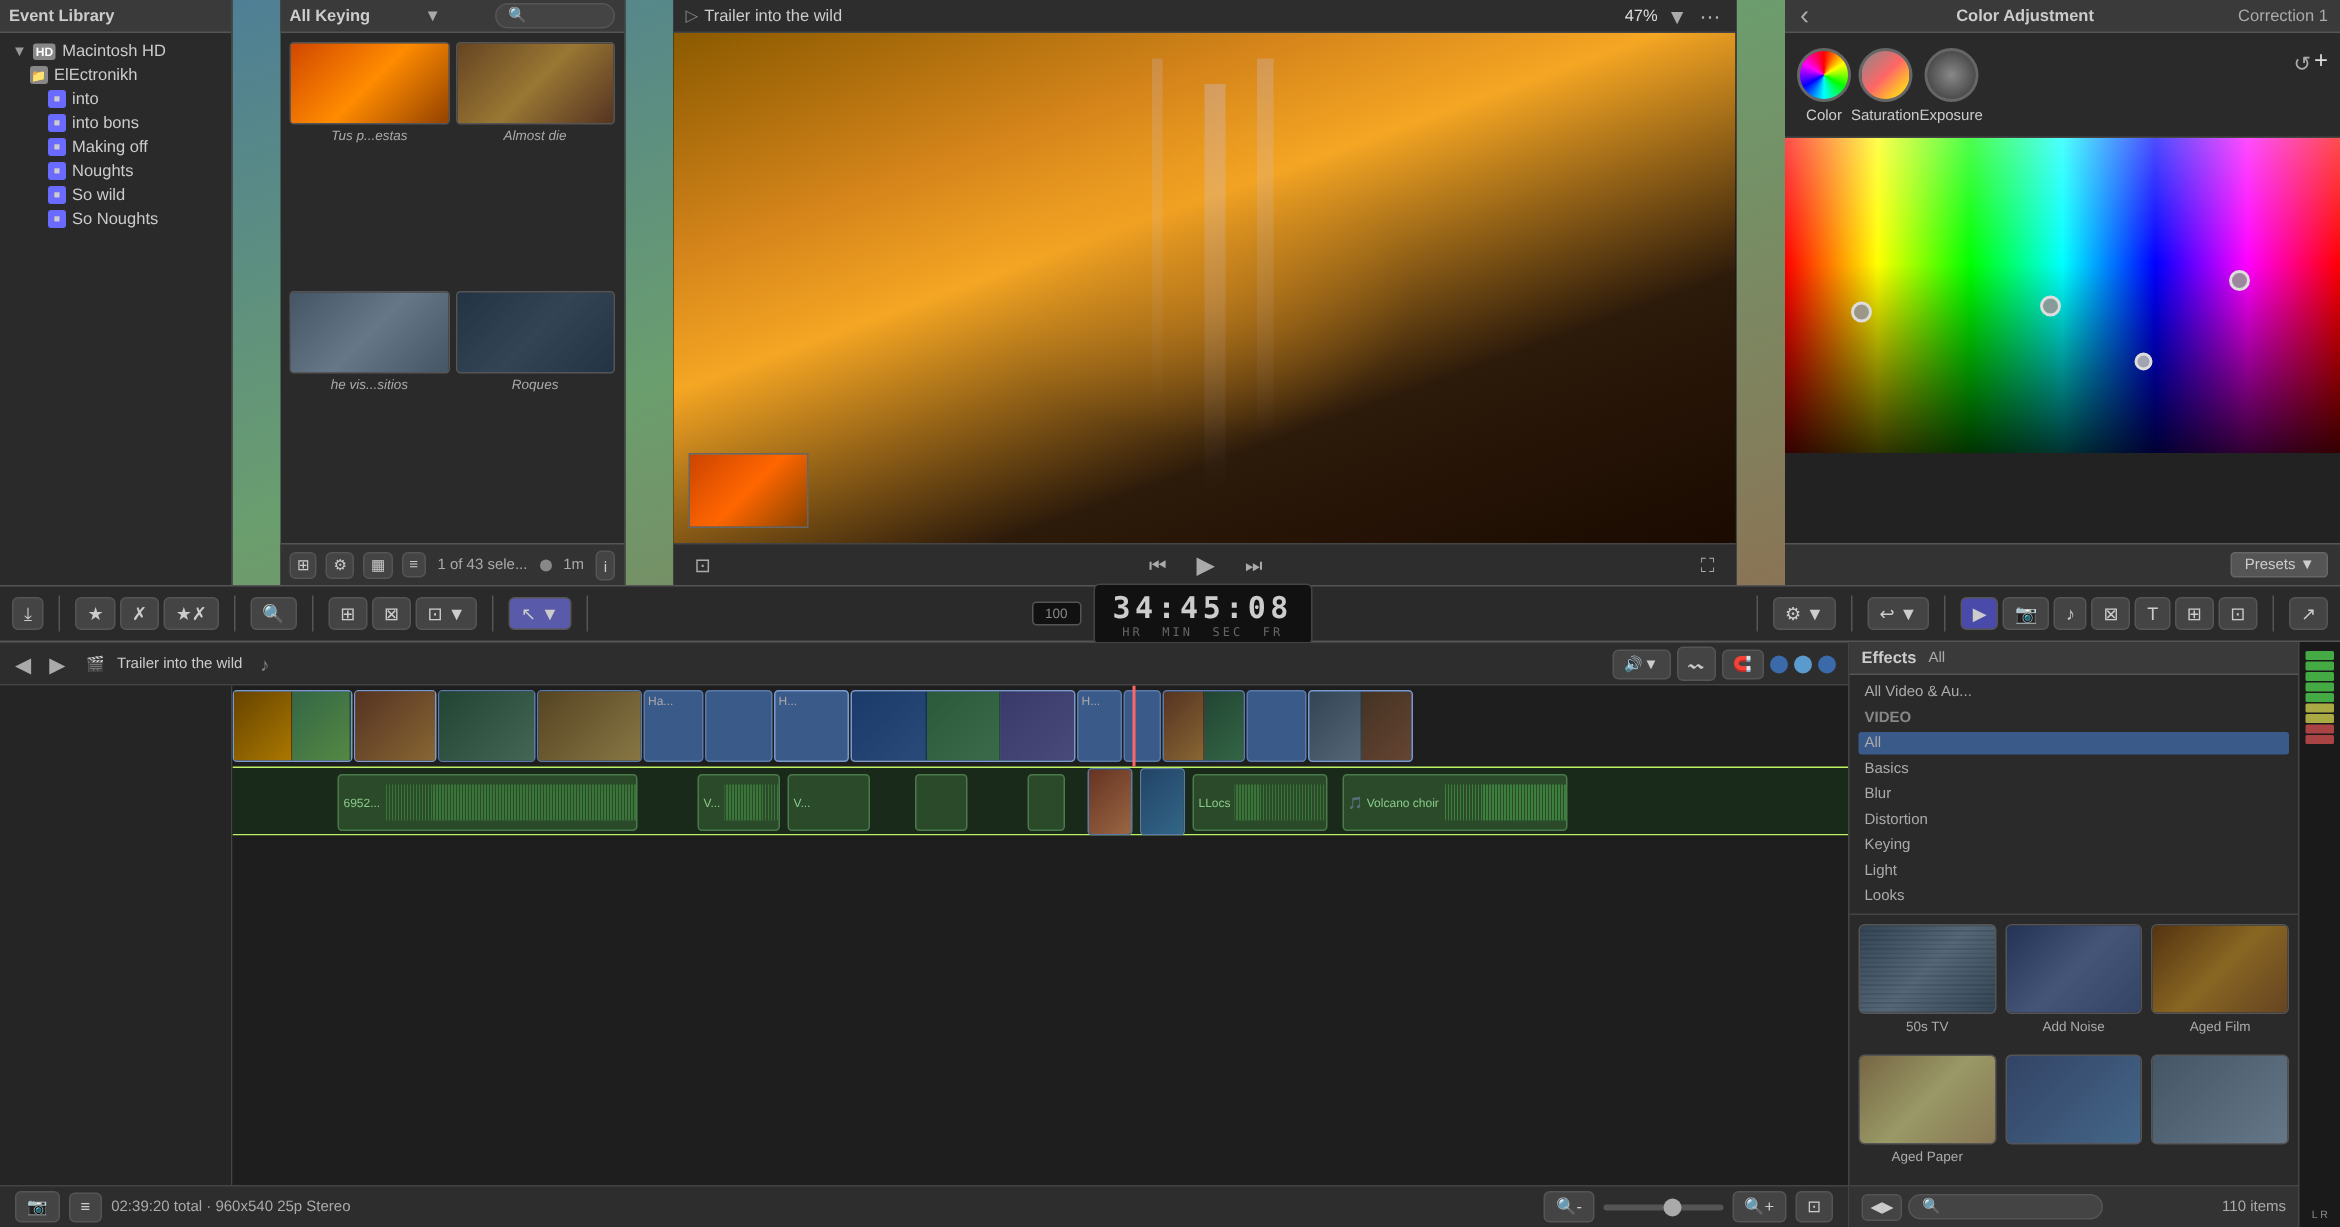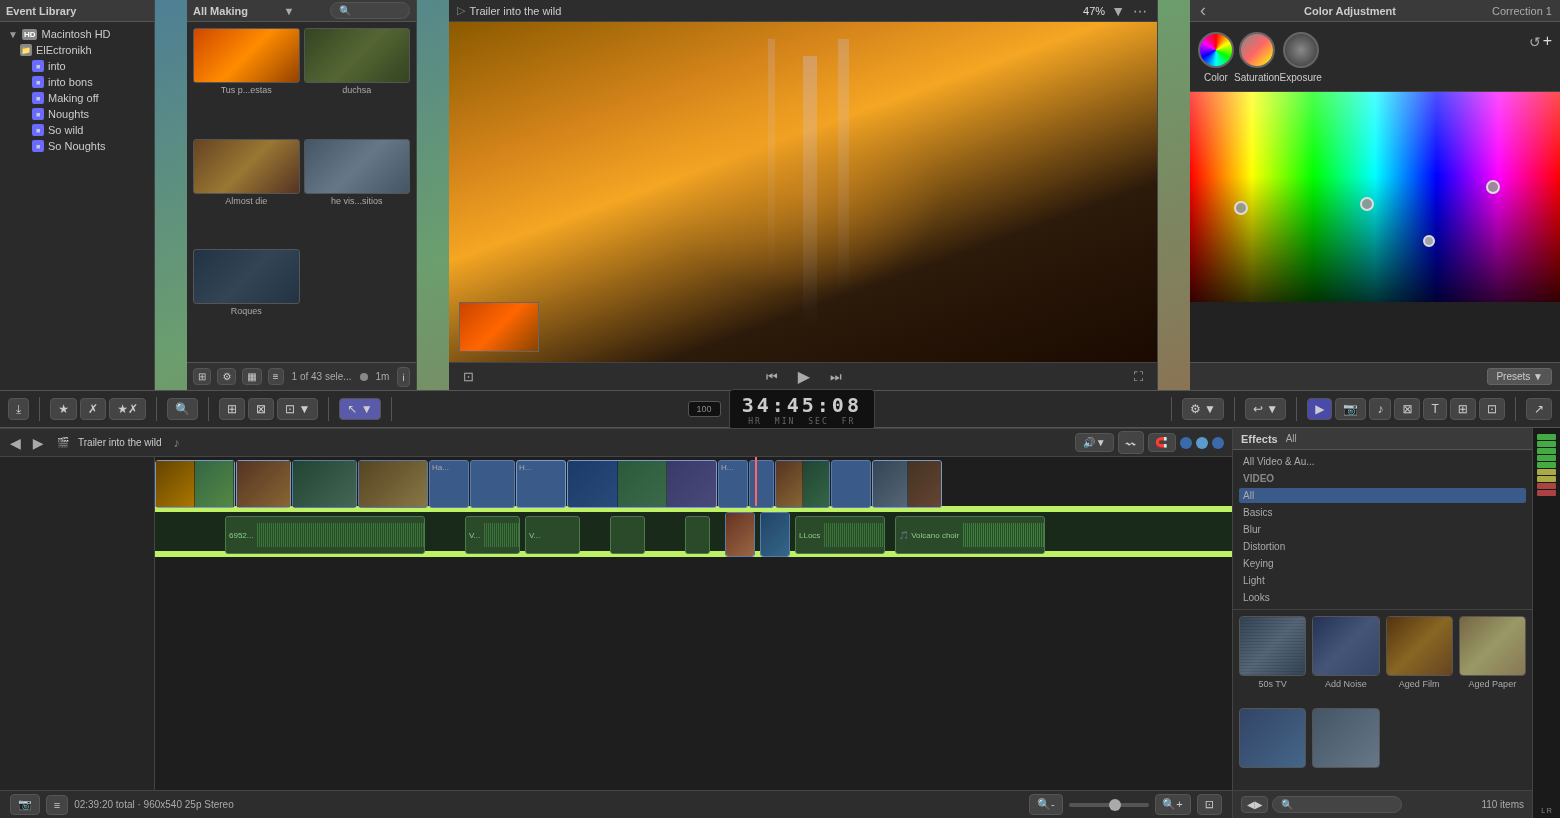--- a/index.html
+++ b/index.html
@@ -112,20 +112,21 @@
       justify-content: space-between;
       height: 22px;
     }
     .clips-grid {
       flex: 1;
       display: grid;
       grid-template-columns: 1fr 1fr;
       gap: 4px;
       padding: 6px;
       overflow-y: auto;
+      font-style: italic;
     }
     .clip-item {
       display: flex;
       flex-direction: column;
       cursor: pointer;
     }
     .clip-thumb {
       width: 100%;
       height: 55px;
       background: #333;
@@ -404,21 +405,21 @@
       position: relative;
     }
     .timeline-tracks {
       flex: 1;
       position: relative;
       overflow: hidden;
     }
     .track-row {
       height: 55px;
       position: relative;
-      border-bottom: 6px solid #bef264;
+      border-bottom: 1px solid #bef264;
     }
     .track-row.audio {
       height: 45px;
       background: #1a2a1a;
     }
     .effects-header {
       background: #3a3a3a;
       padding: 3px 8px;
       height: 22px;
       display: flex;
@@ -585,35 +586,30 @@
         </div>
         <div class="tree-item tree-indent2">
           <span class="icon" style="font-size:7px;">■</span>
           <span>So Noughts</span>
         </div>
       </div>
     </div>
 
     <div class="clips-panel">
       <div class="clips-header">
-        <span>All Making</span>
+        <span>All Keying</span>
         <span style="color:#aaa; cursor:pointer;">▼</span>
         <input class="search-input" type="text" placeholder="🔍" style="">
       </div>
       <div class="clips-grid">
         <div class="clip-item">
           <div class="clip-thumb thumb-sunset">
             <div style="width:100%;height:100%;background:linear-gradient(135deg,#cc4400,#ff8800,#884400);opacity:0.9;"></div>
           </div>
           <div class="clip-label">Tus p...estas</div>
-        </div>
-        <div class="clip-item">
-          <div class="clip-thumb" style="background:linear-gradient(135deg,#334422,#556633,#334422);">
-          </div>
-          <div class="clip-label">duchsa</div>
         </div>
         <div class="clip-item">
           <div class="clip-thumb" style="background:linear-gradient(135deg,#664422,#997733,#553322);">
           </div>
           <div class="clip-label">Almost die</div>
         </div>
         <div class="clip-item">
           <div class="clip-thumb" style="background:linear-gradient(135deg,#445566,#667788,#445566);">
           </div>
           <div class="clip-label">he vis...sitios</div>
@@ -909,21 +905,21 @@
         <div style="font-size:10px;color:#aaa;padding:2px 4px;">All Video &amp; Au...</div>
         <div style="font-size:10px;color:#888;font-weight:600;padding:2px 4px;">VIDEO</div>
         <div style="font-size:10px;color:#aaa;padding:2px 4px;background:#3a5a8a;border-radius:2px;">All</div>
         <div style="font-size:10px;color:#aaa;padding:2px 4px;">Basics</div>
         <div style="font-size:10px;color:#aaa;padding:2px 4px;">Blur</div>
         <div style="font-size:10px;color:#aaa;padding:2px 4px;">Distortion</div>
         <div style="font-size:10px;color:#aaa;padding:2px 4px;">Keying</div>
         <div style="font-size:10px;color:#aaa;padding:2px 4px;">Light</div>
         <div style="font-size:10px;color:#aaa;padding:2px 4px;">Looks</div>
       </div>
-      <div style="display:grid;grid-template-columns:1fr 1fr 1fr 1fr;gap:6px;padding:6px;flex:1;overflow-y:auto;">
+      <div style="display:grid;grid-template-columns:1fr 1fr 1fr;gap:6px;padding:6px;flex:1;overflow-y:auto;">
         <div class="effect-item">
           <div class="effect-thumb" style="background:linear-gradient(135deg,#445566,#667788);height:60px;border-radius:4px;border:1px solid #555;overflow:hidden;">
             <div style="width:100%;height:100%;background:linear-gradient(135deg,#334455,#556677,#334455);position:relative;">
               <div style="position:absolute;inset:0;background:repeating-linear-gradient(0deg,rgba(0,0,0,0.1),rgba(0,0,0,0.1) 1px,transparent 1px,transparent 3px);"></div>
             </div>
           </div>
           <div class="effect-label">50s TV</div>
         </div>
         <div class="effect-item">
           <div class="effect-thumb" style="background:linear-gradient(135deg,#334466,#446688);height:60px;border-radius:4px;border:1px solid #555;overflow:hidden;">

